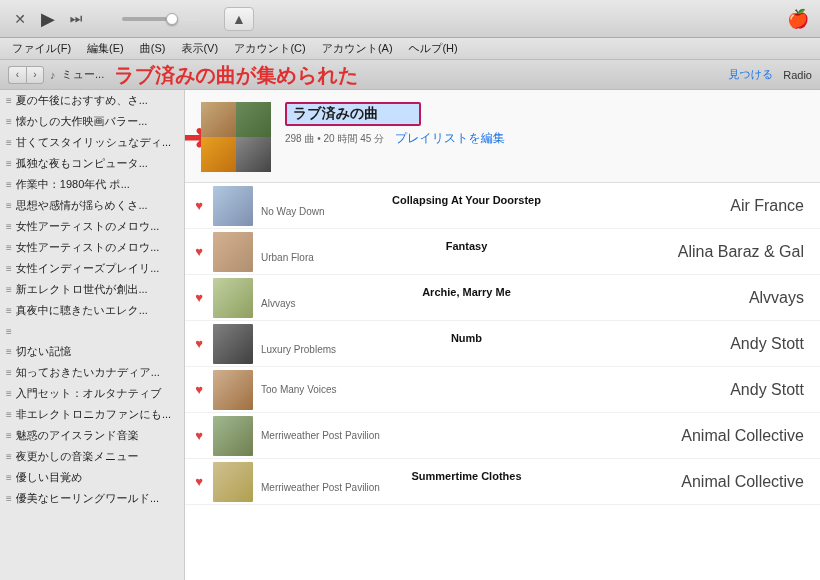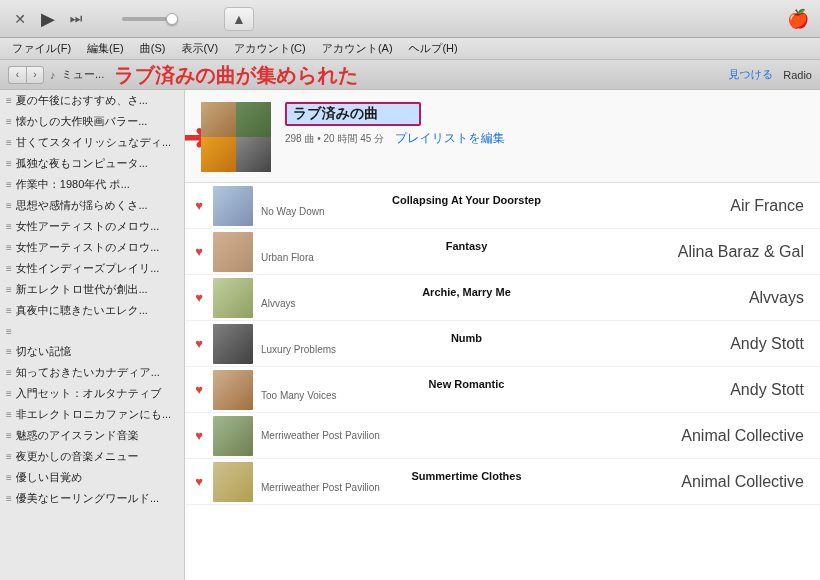--- a/index.html
+++ b/index.html
@@ -530,21 +530,20 @@
     <div class="song-info">
       <div class="song-title">Numb</div>
       <div class="song-album">Luxury Problems</div>
     </div>
     <div class="song-artist">Andy Stott</div>
   </div>
         <div class="song-row">
     <div class="song-heart">♥</div>
     <div class="song-thumb thumb-5"></div>
     <div class="song-info">
-      <div class="song-title">New Romantic</div>
       <div class="song-album">Too Many Voices</div>
     </div>
     <div class="song-artist">Andy Stott</div>
   </div>
         <div class="song-row">
     <div class="song-heart">♥</div>
     <div class="song-thumb thumb-6"></div>
     <div class="song-info">
       <div class="song-album">Merriweather Post Pavilion</div>
     </div>

